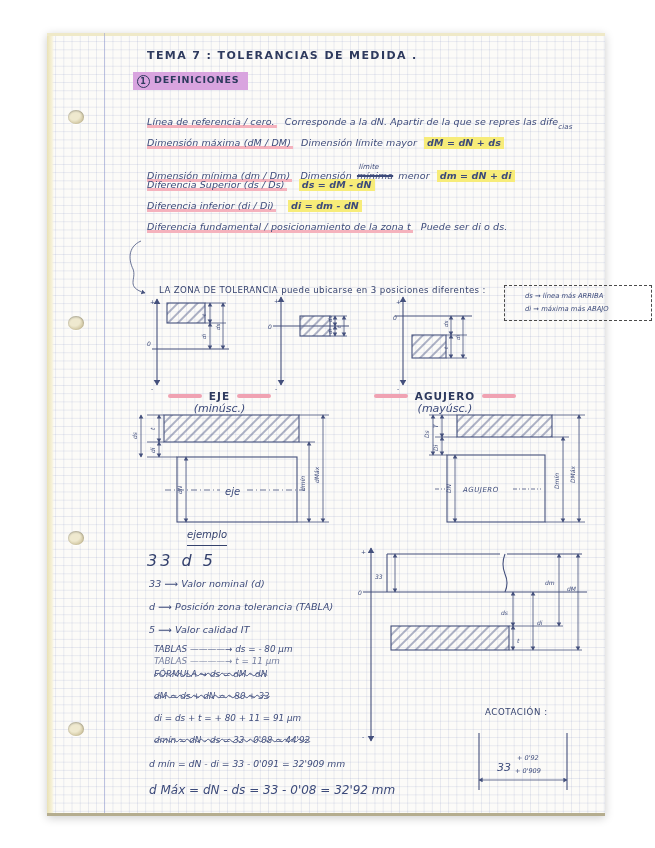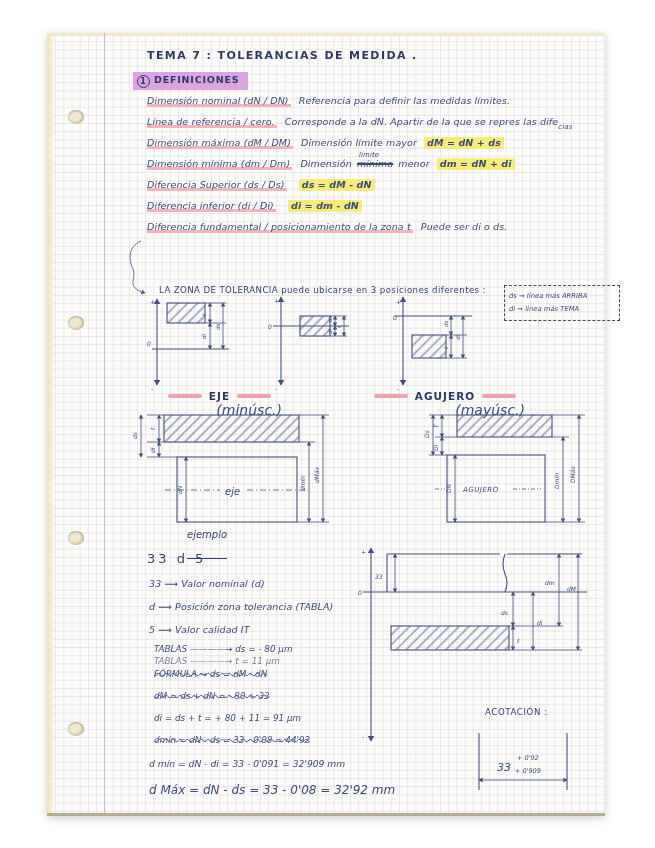--- a/index.html
+++ b/index.html
@@ -25,37 +25,37 @@
   .badge{position:absolute;left:86px;top:39px;background:#d9a4df;color:#2e3a5e;
          font-size:9.5px;font-weight:bold;letter-spacing:.8px;padding:2px 9px 2px 4px;white-space:nowrap}
   .circ{display:inline-block;width:11px;height:11px;border:1.2px solid #2e3a5e;border-radius:50%;
         text-align:center;line-height:11px;font-size:8px;margin-right:4px;vertical-align:-1px}
   .line{position:absolute;left:100px;white-space:nowrap;font-size:9.5px;font-style:italic;
         color:#3c4a7a;letter-spacing:.1px}
   .term{background:linear-gradient(transparent 76%,#f5b2bd 76%);padding:0 2px 1px 0;margin-right:5px}
   .hl{background:#f7ec79;padding:0 3px 1px 3px;font-weight:bold;margin-left:4px}
   .caps{font-style:normal;font-size:8.6px;letter-spacing:.4px;color:#35426e}
   .cias{font-size:7px;vertical-align:-4px}
-  .struckw{position:relative;display:inline-block;margin:0 2px}
+  .struckw{position:relative;display:inline-block;margin:12px 2px}
   .above{position:absolute;left:2px;top:-7px;font-size:7px;white-space:nowrap}
   .xout{text-decoration:line-through;text-decoration-thickness:1.5px}
   .calc{position:absolute;left:107px;white-space:nowrap;font-size:8.8px;font-style:italic;
         color:#3c4a7a}
   .faint{opacity:.7}
   .struck{text-decoration:line-through;text-decoration-style:wavy;color:#4a5784}
   .notebox{position:absolute;left:457px;top:252px;width:106px;border:1.4px dashed #4a4a4a;
-           padding:4px 4px;font-size:6.8px;font-style:italic;color:#3c4a7a;line-height:1.9;
+           padding:4px 20px;font-size:6.8px;font-style:italic;color:#3c4a7a;line-height:1.9;
            white-space:nowrap;background:transparent}
   .dhead{position:absolute;display:flex;align-items:center;justify-content:center;gap:7px;
          font-size:10.5px;font-weight:bold;letter-spacing:1px;color:#2e3a5e}
   .pinkline{height:4px;width:34px;background:#f0a2b2;border-radius:2px}
-  .dsub{position:absolute;font-size:14px;font-style:italic;color:#3c4a7a;text-align:right}
+  .dsub{position:absolute;font-size:11px;font-style:italic;color:#3c4a7a;text-align:center}
   .exhead{position:absolute;left:140px;top:496px;font-size:10px;font-style:italic;color:#35426e;
-          border-bottom:1.2px solid #35426e;padding-bottom:18px}
-  .excode{position:absolute;left:100px;top:518px;font-size:13px;color:#35426e;
+          border-bottom:1.2px solid #35426e;padding-bottom:5px}
+  .excode{position:absolute;left:100px;top:518px;font-size:16px;font-style:italic;color:#35426e;
           letter-spacing:3px}
   .acolabel{position:absolute;left:438px;top:674px;font-size:8.6px;color:#35426e;letter-spacing:.6px}
   svg{overflow:visible}
   svg text{font-family:"DejaVu Sans",sans-serif;fill:#3c4a7a;font-style:italic}
   .ink{stroke:#44507c;stroke-width:1.1;fill:none}
   .thin{stroke:#44507c;stroke-width:.8;fill:none}
   .hrect{stroke:#44507c;stroke-width:1.1;fill:url(#hatch)}
   .d{font-size:6px}
   .d5{font-size:5.5px}
 </style>
@@ -81,24 +81,20 @@
   <div class="hole" style="top:283px"></div>
   <div class="hole" style="top:498px"></div>
   <div class="hole" style="top:689px"></div>
 
   <div class="title">TEMA 7 :   TOLERANCIAS  DE  MEDIDA .</div>
 
   <div class="badge">
     <span class="circ">1</span><span>DEFINICIONES</span>
   </div>
 
-  <div class="line" style="top:62px">
-    <span class="term">Dimensión nominal (dN / DN)</span>
-    <span>Referencia para definir las medidas límites.</span>
-  </div>
   <div class="line" style="top:104px">
     <span class="term">Dimensión máxima (dM / DM)</span>
     <span>Dimensión límite mayor</span>
     <span class="hl">dM = dN + ds</span>
   </div>
   <div class="line" style="top:83px">
     <span class="term">Línea de referencia / cero.</span>
     <span>Corresponde a la dN. Apartir de la que se repres las dife</span><span class="cias">cias</span>
   </div>
   <div class="line" style="top:125px">
@@ -169,21 +165,21 @@
     <line class="thin" x1="304" y1="23" x2="304" y2="42" marker-start="url(#ah)" marker-end="url(#ah)"></line>
     <text class="d5" x="301" y="34" transform="rotate(-90 301 34)">ds</text>
     <line class="thin" x1="304" y1="42" x2="304" y2="65" marker-start="url(#ah)" marker-end="url(#ah)"></line>
     <text class="d5" x="301" y="56" transform="rotate(-90 301 56)">t</text>
     <line class="thin" x1="316" y1="23" x2="316" y2="65" marker-start="url(#ah)" marker-end="url(#ah)"></line>
     <text class="d5" x="313" y="47" transform="rotate(-90 313 47)">di</text>
   </svg>
 
   <div class="notebox">
     <div>ds → línea más ARRIBA</div>
-    <div>di → línea más TEMA</div>
+    <div>di → máxima más ABAJO</div>
   </div>
 
   <div class="dhead" style="left:110px;top:357px;width:125px">
     <span class="pinkline"></span>
     <span>EJE</span>
     <span class="pinkline"></span>
   </div>
   <div class="dsub" style="left:110px;top:369px;width:125px">(minúsc.)</div>
 
   <div class="dhead" style="left:318px;top:357px;width:160px">

